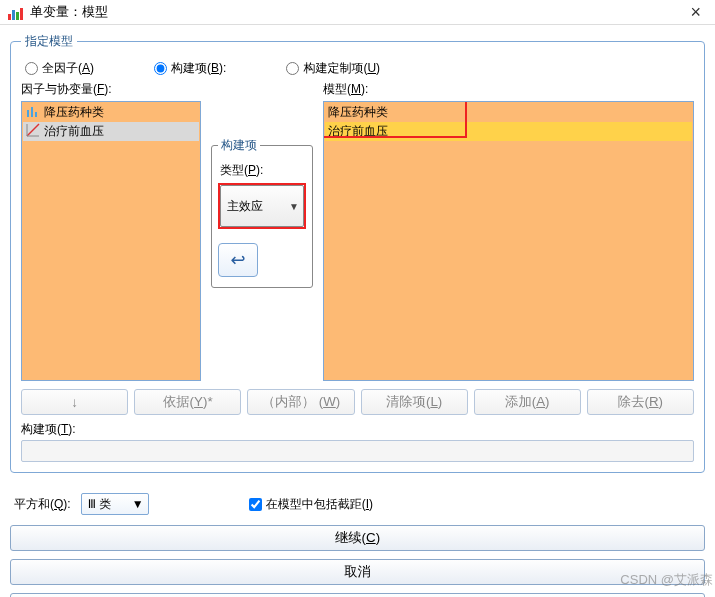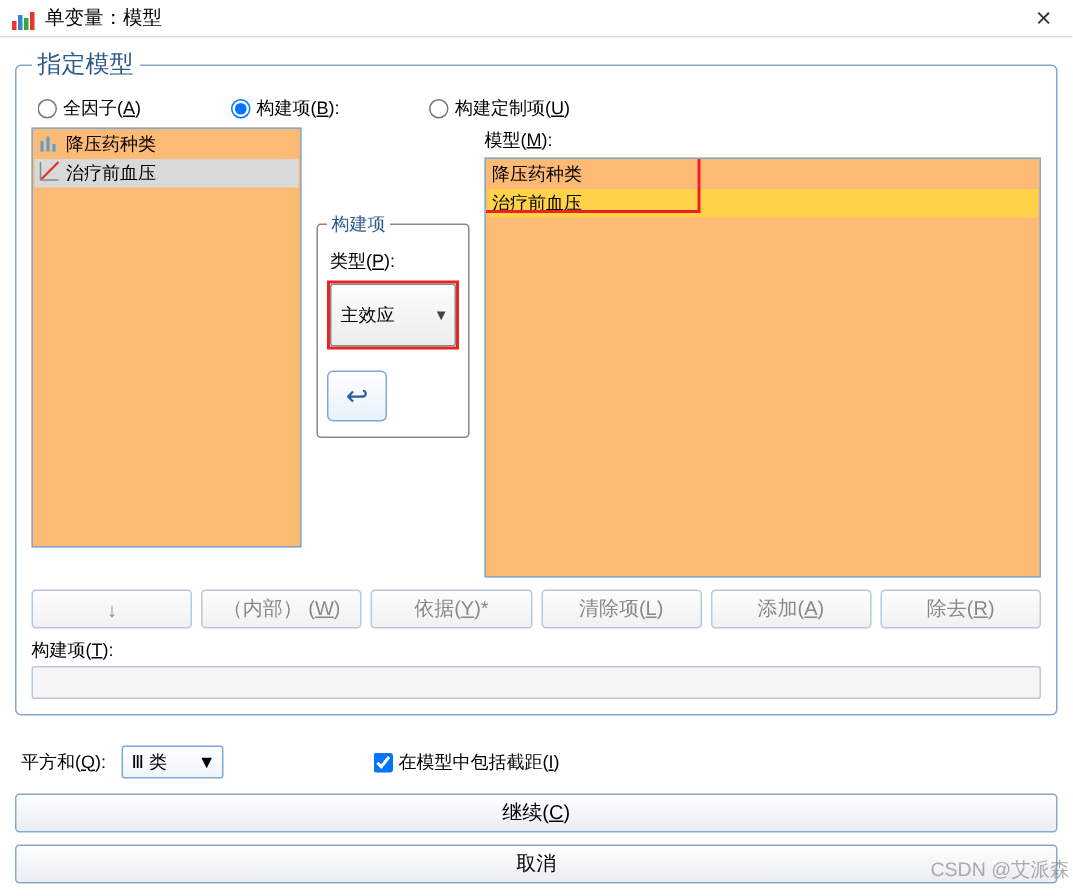--- a/index.html
+++ b/index.html
@@ -43,21 +43,21 @@
 
   fieldset.group {
     border: 1px solid #7fa8d6;
     border-radius: 4px;
     padding: 8px 10px 10px 10px;
     margin: 0 0 10px 0;
   }
   fieldset.group > legend {
     color: #2a5a8a;
     padding: 0 4px;
-    font-size: 16px;
+    font-size: 12px;
   }
 
   .radio-row { display: flex; gap: 60px; padding: 2px 4px 4px 4px; align-items: center; }
   .radio-row label { display: flex; align-items: center; gap: 4px; cursor: pointer; }
   .radio-row input { margin: 0; }
   .mnemonic { text-decoration: underline; }
 
   .columns { display: flex; gap: 6px; align-items: stretch; }
   .col-left { flex: 0 0 180px; display:flex; flex-direction:column; }
   .col-mid  { flex: 0 0 110px; display:flex; flex-direction:column; align-items:center; justify-content:flex-start; padding-top: 56px;}
@@ -191,20 +191,23 @@
       </label>
       <label>
         <input type="radio" name="mdl" style="">
         <span><span>构建定制项</span>(<span class="mnemonic">U</span>)</span>
       </label>
     </div>
 
     <div class="columns">
 
       <div class="col-left">
+        <div class="label-row">
+          <span>因子与协变量</span>(<span class="mnemonic">F</span>):
+        </div>
         <div class="listbox">
           <div class="item">
             <span class="icon-cat">
               <svg viewBox="0 0 14 14">
                   <rect x="1" y="6" width="2" height="7" fill="#4aa3e0"></rect>
                   <rect x="5" y="3" width="2" height="10" fill="#4aa3e0"></rect>
                   <rect x="9" y="8" width="2" height="5" fill="#4aa3e0"></rect>
                 </svg>
             </span>
             <span>降压药种类</span>
@@ -251,22 +254,22 @@
           </div>
           <div class="item amber">
             <span>治疗前血压</span>
           </div>
         </div>
       </div>
     </div>
 
     <div class="button-row">
       <button><span>↓</span></button>
+      <button><span>依据</span>(<span class="mnemonic">Y</span>)*</button>
       <button><span>（内部）</span> (<span class="mnemonic">W</span>)</button>
-      <button><span>依据</span>(<span class="mnemonic">Y</span>)*</button>
       <button><span>清除项</span>(<span class="mnemonic">L</span>)</button>
       <button><span>添加</span>(<span class="mnemonic">A</span>)</button>
       <button><span>除去</span>(<span class="mnemonic">R</span>)</button>
     </div>
 
     <div class="build-term-label">
       <span>构建项</span>(<span class="mnemonic">T</span>):
     </div>
     <div class="build-term-box"></div>
   </fieldset>

